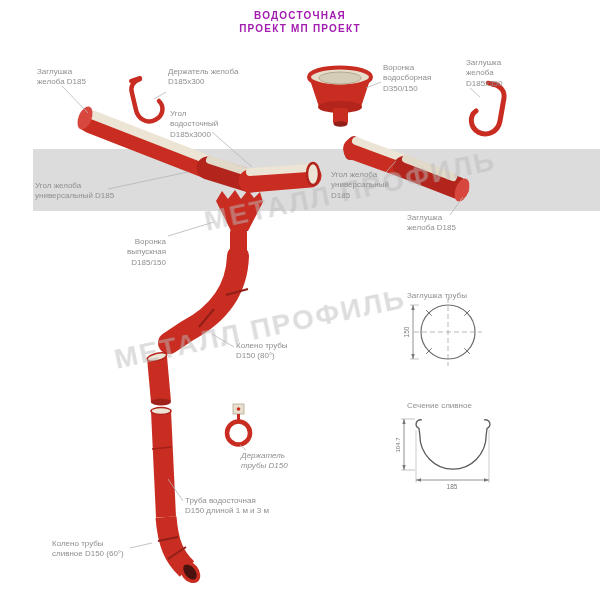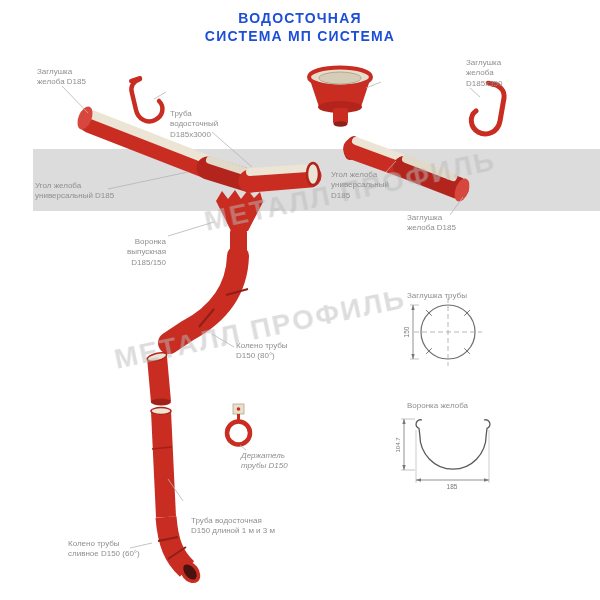--- a/index.html
+++ b/index.html
@@ -1,31 +1,31 @@
 <!DOCTYPE html>
 <html><head>
 <meta charset="utf-8">
 <style>
   html,body{margin:0;padding:0;background:#ffffff;}
   body{width:600px;height:600px;overflow:hidden;font-family:"Liberation Sans",sans-serif;}
   .stage{position:relative;width:600px;height:600px;background:#fff;}
   .title{position:absolute;top:9px;left:0;width:100%;text-align:center;
-         color:#1d4ed8;font-weight:bold;font-size:14px;letter-spacing:1.2px;line-height:1.3;}
+         color:#a21caf;font-weight:bold;font-size:10px;letter-spacing:1.2px;line-height:1.3;}
   .diagram{position:absolute;left:0;top:0;}
   .lbl{position:absolute;font-size:8px;line-height:1.3;color:#8f8f8f;}
   .lbl.r{text-align:right;}
 </style>
 </head>
 <body>
 
 <div class="stage">
 
   <div class="title">
     <div>ВОДОСТОЧНАЯ</div>
-    <div>СИСТЕМА МП СИСТЕМА</div>
+    <div>ПРОЕКТ МП ПРОЕКТ</div>
   </div>
 
   <svg class="diagram" width="600" height="600" viewBox="0 0 600 600">
 
     <rect x="33" y="149" width="567" height="62" fill="#dcdcdc"></rect>
 
     <g>
       <line x1="90" y1="122" x2="208" y2="168" stroke="#c92c21" stroke-width="22" stroke-linecap="round"></line>
       <line x1="93" y1="115" x2="206" y2="159" stroke="#ece4d4" stroke-width="9" stroke-linecap="round"></line>
       <ellipse cx="85" cy="118" rx="6.5" ry="12" transform="rotate(22 85 118)" fill="#d8473d"></ellipse>
@@ -160,26 +160,28 @@
       <line x1="130" y1="548" x2="152" y2="543"></line>
     </g>
 
     <g fill="#bbbbbb" opacity="0.5" font-weight="bold" font-size="28" letter-spacing="2">
       <text x="352" y="200" text-anchor="middle" transform="rotate(-12 352 200)">МЕТАЛЛ ПРОФИЛЬ</text>
       <text x="262" y="338" text-anchor="middle" transform="rotate(-12 262 338)">МЕТАЛЛ ПРОФИЛЬ</text>
     </g>
   </svg>
 
   <div class="lbl" style="left:37px;top:67px;width:60px;">Заглушка желоба D185</div>
+  <div class="lbl" style="left:168px;top:67px;width:74px;">Держатель желоба D185х300</div>
+  <div class="lbl" style="left:383px;top:63px;width:52px;">Воронка водосборная D350/150</div>
   <div class="lbl" style="left:466px;top:58px;width:46px;">Заглушка желоба D185х350</div>
-  <div class="lbl" style="left:170px;top:109px;width:52px;">Труба водосточный D185х3000</div>
+  <div class="lbl" style="left:170px;top:109px;width:52px;">Угол водосточный D185х3000</div>
   <div class="lbl" style="left:35px;top:181px;width:84px;">Угол желоба универсальный D185</div>
   <div class="lbl" style="left:331px;top:170px;width:58px;">Угол желоба универсальный D185</div>
   <div class="lbl" style="left:407px;top:213px;width:56px;">Заглушка желоба D185</div>
   <div class="lbl r" style="left:118px;top:237px;width:48px;">Воронка выпускная D185/150</div>
   <div class="lbl" style="left:236px;top:341px;width:58px;">Колено трубы D150 (80°)</div>
   <div class="lbl" style="left:407px;top:291px;width:90px;">Заглушка трубы</div>
   <div class="lbl" style="left:241px;top:451px;width:48px;font-style:italic;">Держатель трубы D150</div>
-  <div class="lbl" style="left:407px;top:401px;width:90px;">Воронка желоба</div>
-  <div class="lbl" style="left:185px;top:516px;width:90px;margin-left:6px;">Труба водосточная D150 длиной 1 м и 3 м</div>
-  <div class="lbl" style="left:68px;top:539px;width:80px;">Колено трубы сливное D150 (60°)</div>
+  <div class="lbl" style="left:407px;top:401px;width:90px;">Сечение сливное</div>
+  <div class="lbl" style="left:185px;top:496px;width:90px;">Труба водосточная D150 длиной 1 м и 3 м</div>
+  <div class="lbl" style="left:52px;top:539px;width:80px;">Колено трубы сливное D150 (60°)</div>
 
 </div>
 
 </body></html>

